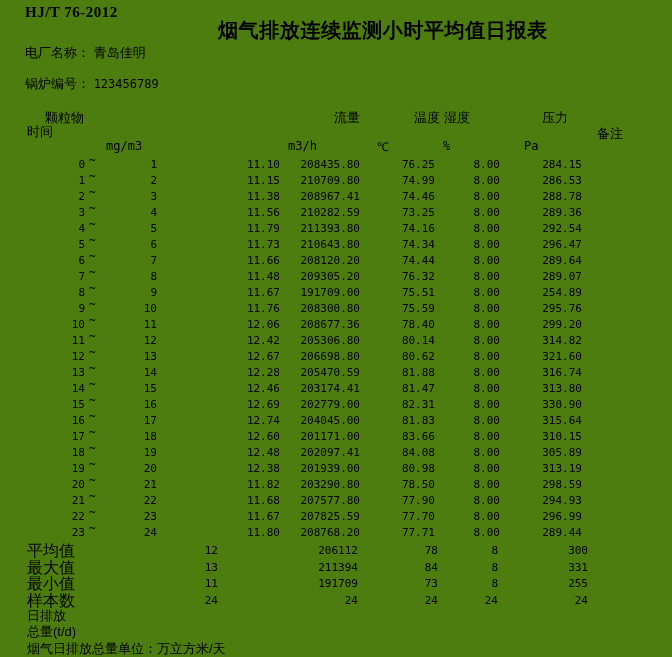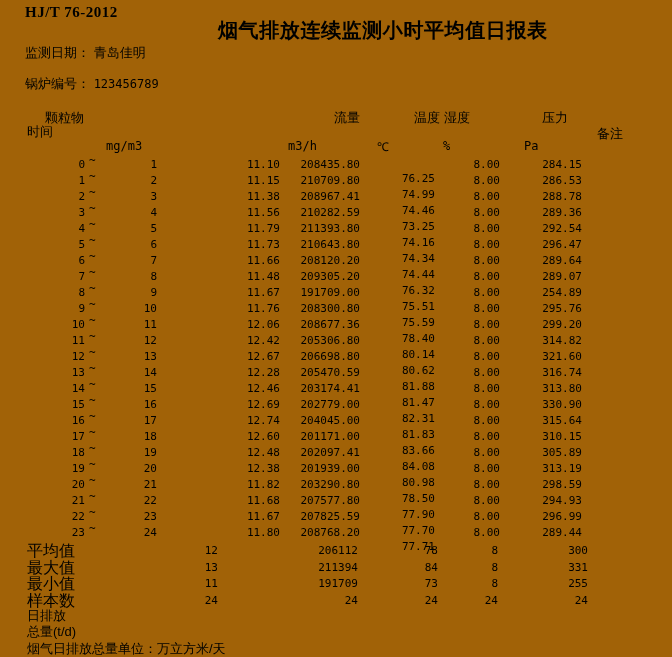--- a/index.html
+++ b/index.html
@@ -1,17 +1,17 @@
 <!DOCTYPE html>
 <html><head>
 <meta charset="utf-8">
 <style>
   html,body { margin:0; padding:0; background:#fff; }
   .page {
-    position:relative; width:672px; height:657px; background:#a16207;
+    position:relative; width:672px; height:657px; background:#4d7c0f;
     font-family:"Liberation Sans", sans-serif; color:#000; overflow:hidden;
   }
   .abs { position:absolute; white-space:nowrap; }
   .cn  { font-size:13px; }
   .num { font-family:"DejaVu Sans Mono", monospace; font-size:11px; }
   .unit{ font-family:"DejaVu Sans Mono", monospace; font-size:12px; }
 
   .std-code {
     left:25px; top:4px; font-family:"Liberation Serif", serif;
     font-weight:bold; font-size:15px; letter-spacing:0.5px;
@@ -40,21 +40,21 @@
 
   .hrow, .srow {
     position:absolute; left:0; width:672px; height:16px; line-height:16px;
   }
   .cell { position:absolute; top:0; white-space:nowrap; }
   .hour-start { right:587px; }
   .tilde      { left:89px; top:-4px; }
   .hour-end   { right:515px; }
   .c-pm    { right:392px; }
   .c-flow  { right:312px; }
-  .c-temp  { right:237px;margin-top:14px; }
+  .c-temp  { right:237px; }
   .c-hum   { right:172px; }
   .c-press { right:90px;  }
 
   .s-label { left:27px; font-size:16px; }
   .s-pm    { right:454px; }
   .s-flow  { right:314px; }
   .s-temp  { right:234px; }
   .s-hum   { right:174px; }
   .s-press { right:84px;  }
 
@@ -64,21 +64,21 @@
 </style>
 </head>
 <body>
 
 <div class="page">
 
   <div class="abs std-code">HJ/T 76-2012</div>
   <div class="abs title">烟气排放连续监测小时平均值日报表</div>
 
   <div class="abs plant cn">
-    <span>监测日期：</span>
+    <span>电厂名称：</span>
     <span>青岛佳明</span>
   </div>
   <div class="abs boiler cn">
     <span>锅炉编号：</span>
     <span class="num">123456789</span>
   </div>
 
   <div class="abs cn h-part">颗粒物</div>
   <div class="abs cn h-time">时间</div>
   <div class="abs cn h-flow">流量</div>

